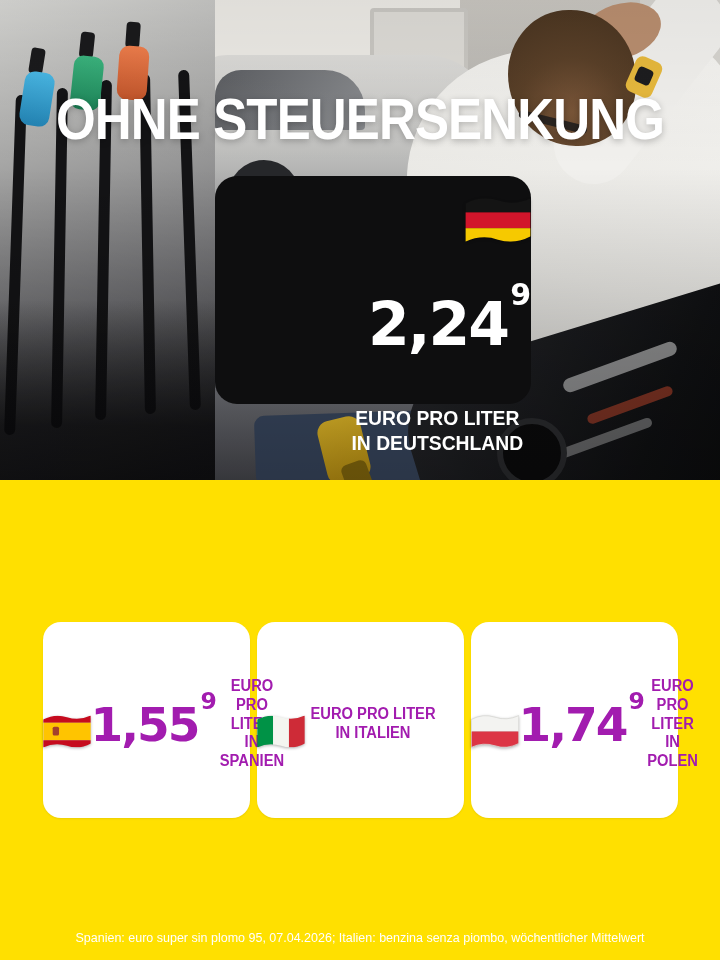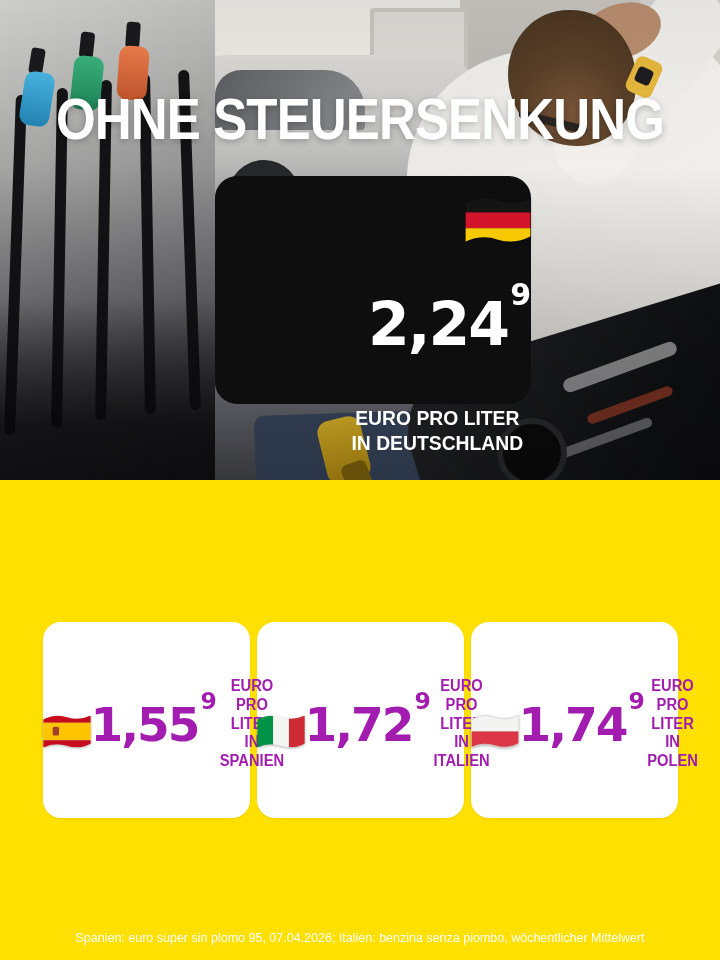--- a/index.html
+++ b/index.html
@@ -221,21 +221,20 @@
                   <path d="M0,7 Q15,-1 30,4 Q45,9 60,2 L60,37 Q45,45 30,40 Q15,35 0,42 Z"></path>
                 </clipPath>
               </defs>
             <g clip-path="url(#wave-it)">
               <rect x="0" y="-2" width="20" height="48" fill="#009246"></rect>
               <rect x="20" y="-2" width="20" height="48" fill="#f4f5f0"></rect>
               <rect x="40" y="-2" width="20" height="48" fill="#ce2b37"></rect>
             </g>
           </svg>
         </span>
-        <div class="price"><span>1,72</span><sup>9</sup></div>
         <div class="card-label">
           <div>EURO PRO LITER</div>
           <div>IN ITALIEN</div>
         </div>
       </div>
 
       <div class="mini-card">
         <span class="flag">
           <svg width="48" height="35" viewBox="0 0 60 44" aria-hidden="true">
             <defs>

